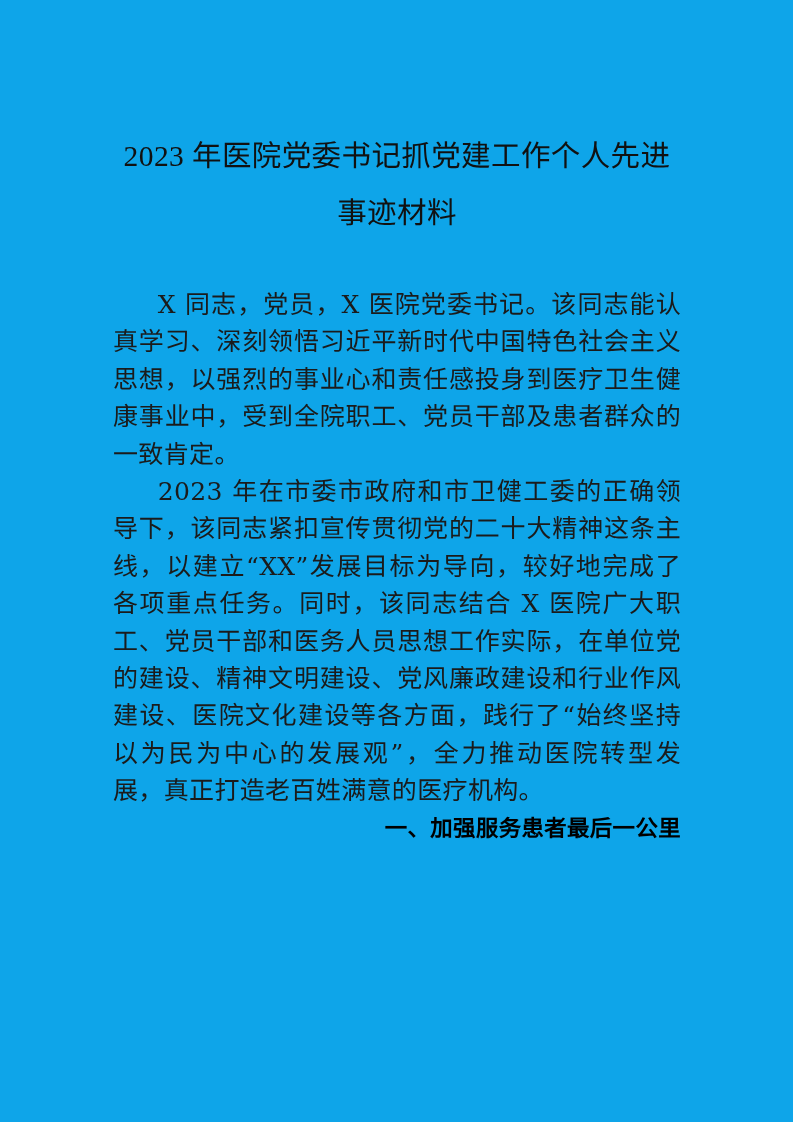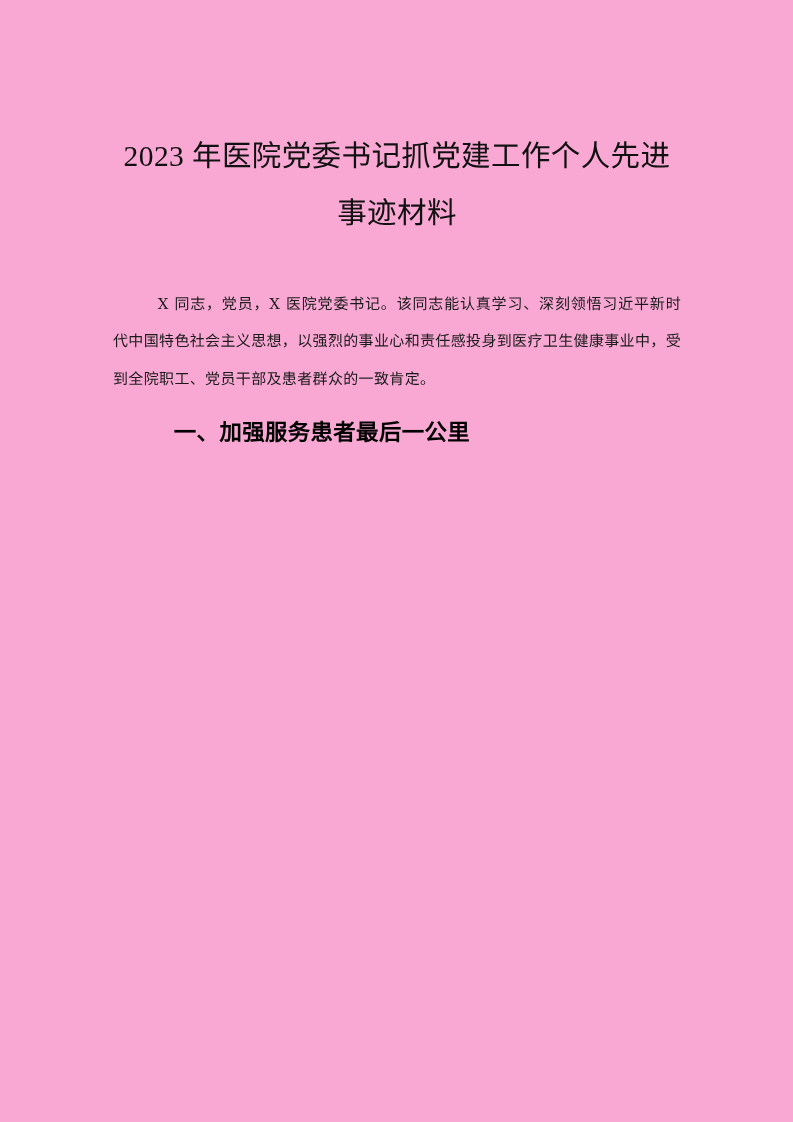--- a/index.html
+++ b/index.html
@@ -17,21 +17,21 @@
     color: #000000;
     -webkit-font-smoothing: antialiased;
   }
 
   .page {
     position: absolute;
     top: 0;
     left: 0;
     width: 793px;
     height: 1122px;
-    background: #f9a8d4;
+    background: #0ea5e9;
     box-sizing: border-box;
     padding: 8px;
   }
 
   .doc-body {
     position: absolute;
     left: 113px;
     top: 0;
     width: 568px;
   }
@@ -51,58 +51,60 @@
   }
 
   .title-gap {
     height: 44px;
   }
 
   
   .para {
     margin: 0;
     font-family: "DejaVu Serif", "Liberation Serif", serif;
-    font-size: 15px;
+    font-size: 25px;
     line-height: 37.4px;
     text-align: justify;
     text-justify: inter-ideograph;
     text-indent: 44.8px;
     letter-spacing: 0.35px;
     color: #1b1b1b;
     font-weight: normal;
     word-break: break-all;
   }
 
   
   .section-heading {
-    margin: 16px;
+    margin: 0;
     font-family: "Liberation Sans", "DejaVu Sans", sans-serif;
     font-size: 22.4px;
     line-height: 37.4px;
     font-weight: bold;
     text-indent: 44.8px;
     letter-spacing: 0.4px;
     color: #000000;
+    text-align: right;
   }
 
   
   .clip-wrap {
     overflow: hidden;
   }
 </style>
 </head>
 <body>
 
 <div class="page">
   <div class="doc-body">
 
     <h1 class="doc-title">2023 年医院党委书记抓党建工作个人先进事迹材料</h1>
 
     <div class="title-gap"></div>
 
     <p class="para">X 同志，党员，X 医院党委书记。该同志能认真学习、深刻领悟习近平新时代中国特色社会主义思想，以强烈的事业心和责任感投身到医疗卫生健康事业中，受到全院职工、党员干部及患者群众的一致肯定。</p>
 
+    <p class="para">2023 年在市委市政府和市卫健工委的正确领导下，该同志紧扣宣传贯彻党的二十大精神这条主线，以建立“XX”发展目标为导向，较好地完成了各项重点任务。同时，该同志结合 X 医院广大职工、党员干部和医务人员思想工作实际，在单位党的建设、精神文明建设、党风廉政建设和行业作风建设、医院文化建设等各方面，践行了“始终坚持以为民为中心的发展观”，全力推动医院转型发展，真正打造老百姓满意的医疗机构。</p>
 
     <p class="section-heading">一、加强服务患者最后一公里</p>
 
 
   </div>
 </div>
 
 </body></html>

